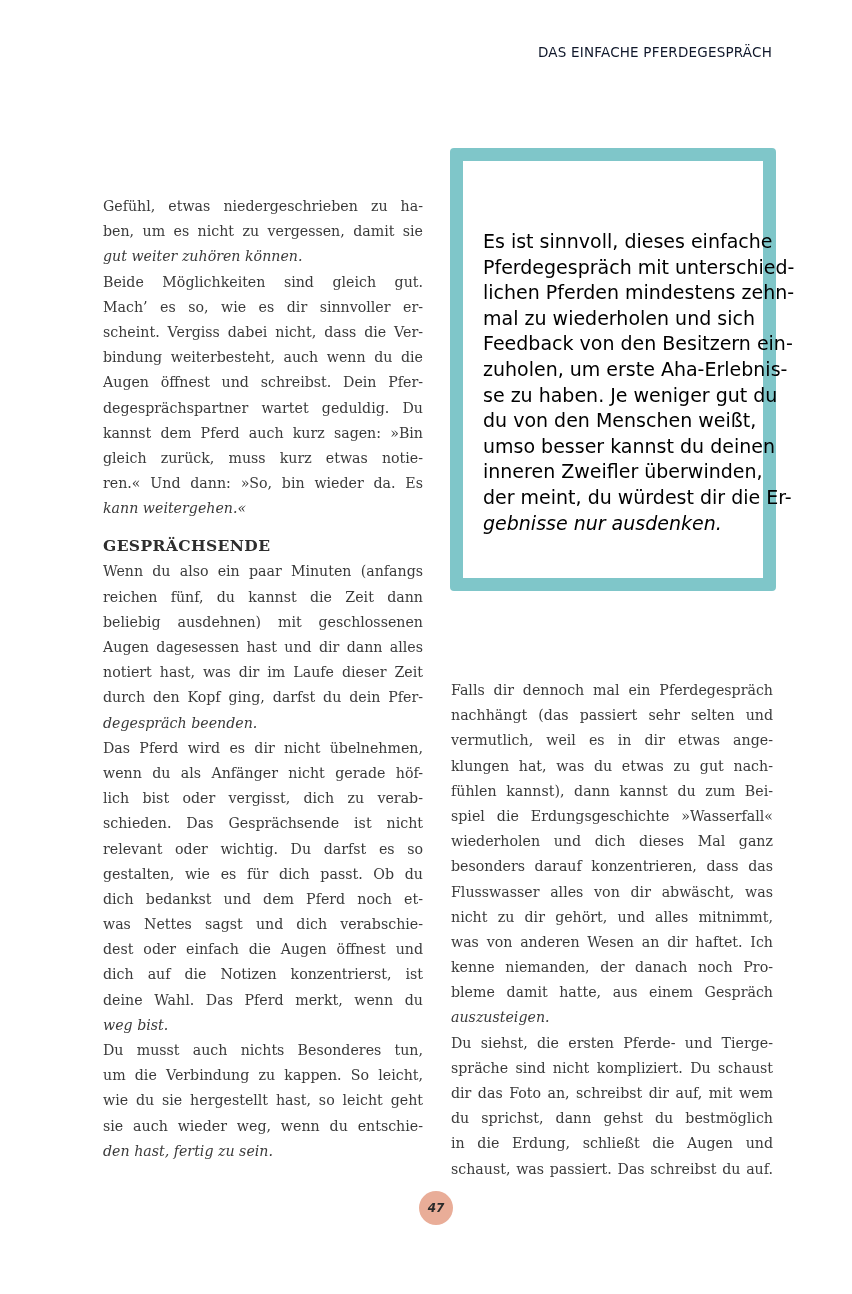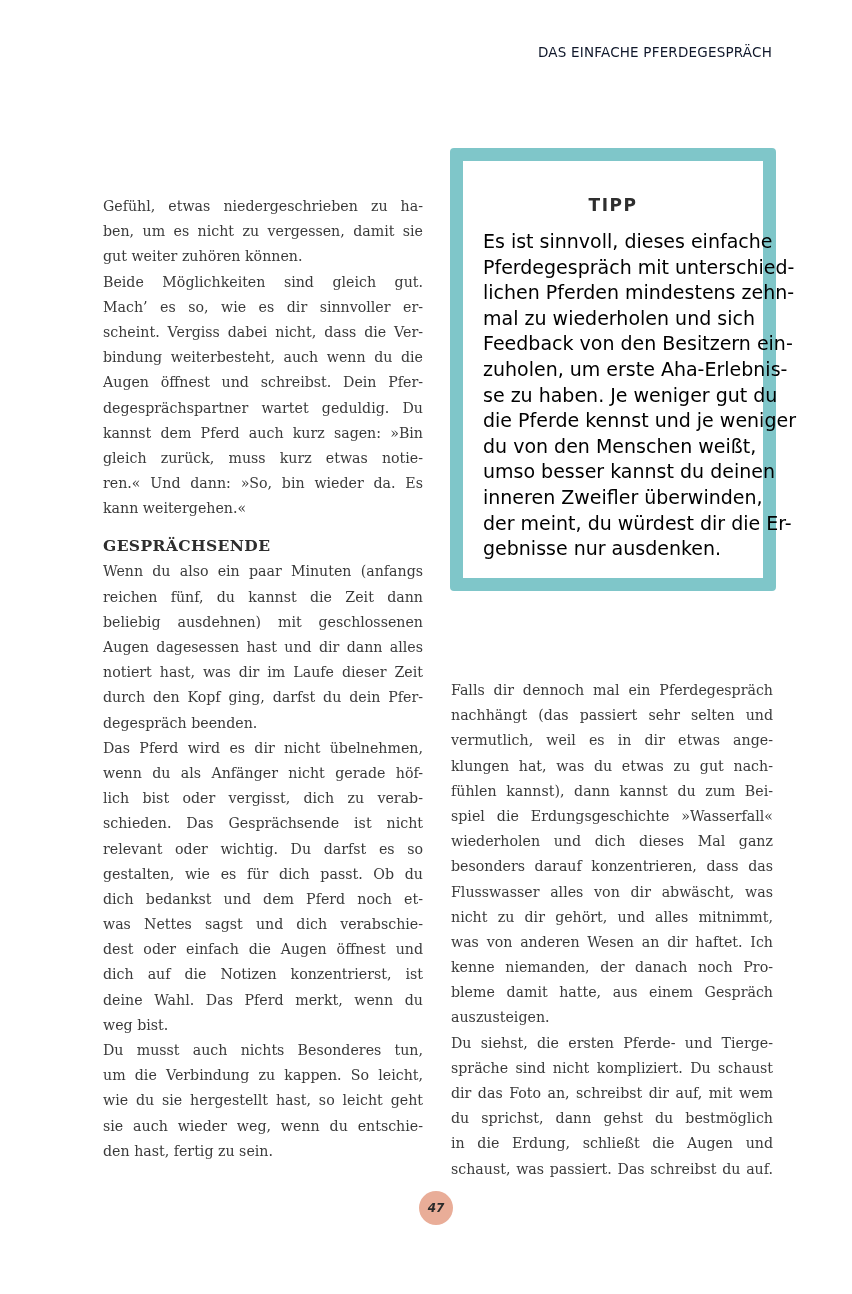--- a/index.html
+++ b/index.html
@@ -14,21 +14,21 @@
 
   .col {
     position: absolute; width: 320px;
     font-family: "DejaVu Serif", serif; font-size: 14.2px;
     line-height: 25.2px; color: #3a3a3a; margin-top: 45px;
   }
   .col-left { left: 103px; top: 149px; }
   .col-right { left: 451px; top: 633px; width: 322px; }
 
   .line { display: block; white-space: nowrap; text-align: justify; text-align-last: justify; height: 25.2px; overflow: visible; }
-  .line.last { text-align-last: left; }
+  .line.last { text-align-last: left; font-style: italic; }
 
   .heading {
     display: block; font-family: "DejaVu Serif", serif; font-weight: bold;
     font-size: 15.5px; letter-spacing: 0.4px; color: #2e2e2e;
     margin-top: 12px; height: 26px; line-height: 26px;
   }
 
   .tip-box {
     position: absolute; left: 450px; top: 148px; width: 326px; height: 443px;
     border: 13px solid #7fc6c9; border-radius: 4px;
@@ -103,30 +103,28 @@
   <div>
     <span class="line">Du musst auch nichts Besonderes tun,</span>
     <span class="line">um die Verbindung zu kappen. So leicht,</span>
     <span class="line">wie du sie hergestellt hast, so leicht geht</span>
     <span class="line">sie auch wieder weg, wenn du entschie-</span>
     <span class="line last">den hast, fertig zu sein.</span>
   </div>
 </div>
 
 <div class="tip-box">
-  <div class="tip-title">TIPP</div>
   <div class="tip-text">
     <span class="line">Es ist sinnvoll, dieses einfache</span>
     <span class="line">Pferdegespräch mit unterschied-</span>
     <span class="line">lichen Pferden mindestens zehn-</span>
     <span class="line">mal zu wiederholen und sich</span>
     <span class="line">Feedback von den Besitzern ein-</span>
     <span class="line">zuholen, um erste Aha-Erlebnis-</span>
     <span class="line">se zu haben. Je weniger gut du</span>
-    <span class="line">die Pferde kennst und je weniger</span>
     <span class="line">du von den Menschen weißt,</span>
     <span class="line">umso besser kannst du deinen</span>
     <span class="line">inneren Zweifler überwinden,</span>
     <span class="line">der meint, du würdest dir die Er-</span>
     <span class="line last">gebnisse nur ausdenken.</span>
   </div>
 </div>
 
 <div class="col col-right">
   <div>

